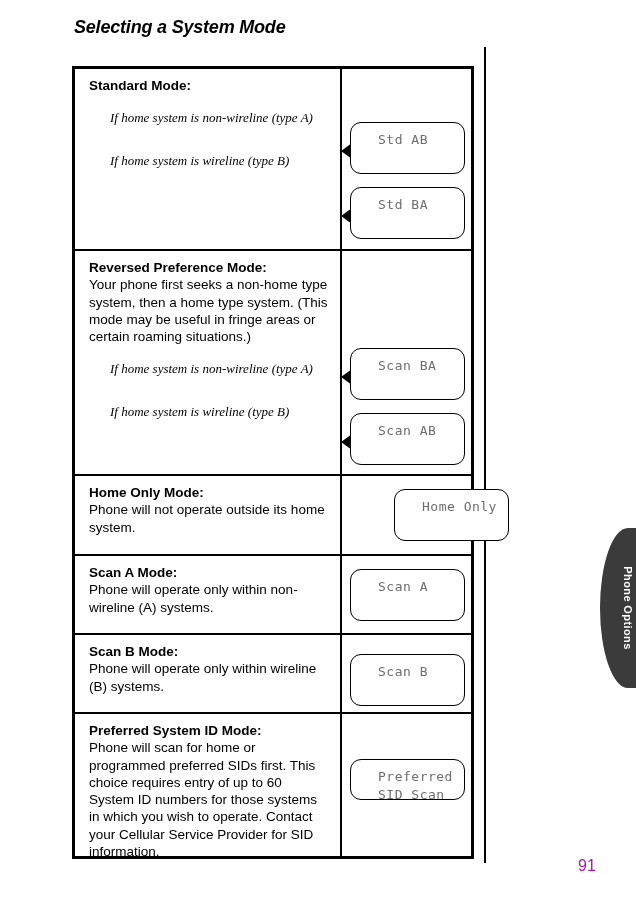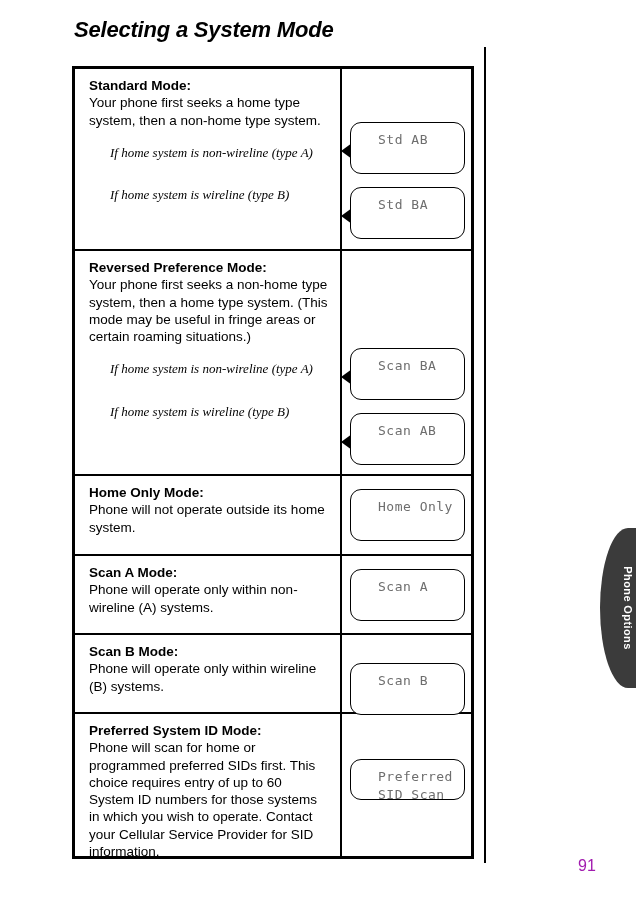--- a/index.html
+++ b/index.html
@@ -9,21 +9,21 @@
     font-family:"Liberation Sans", sans-serif;
     color:#000;
     position:relative;
     overflow:hidden;
   }
 
   
   .page-title{
     position:absolute;
     left:74px; top:17px;
-    font-size:22px;
+    font-size:18px;
     font-weight:bold;
     font-style:italic;
     letter-spacing:-0.2px;
     white-space:nowrap;
   }
 
   
   .right-rule{
     position:absolute;
     left:484px; top:47px;
@@ -156,21 +156,20 @@
 
 <div class="side-tab">
   <div class="side-tab-label">Phone Options</div>
 </div>
 
 <div class="mode-table">
 
   <div class="row" style="height:180px;">
     <div class="cell-text">
       <p class="mode-title">Standard Mode:</p>
-      <p class="mode-body">Your phone first seeks a home type system, then a non-home type system.</p>
       <p class="cond" style="margin-top:16px;">If home system is non-wireline (type A)</p>
       <p class="cond" style="margin-top:26px;">If home system is wireline (type B)</p>
       <span class="arrow" style="top:74px;"></span>
       <span class="arrow" style="top:139px;"></span>
     </div>
     <div class="cell-disp">
       <div class="lcd" style="top:53px;">
         <div class="lcd-text">Std AB</div>
       </div>
       <div class="lcd" style="top:118px;">
@@ -191,21 +190,21 @@
     <div class="cell-disp">
       <div class="lcd" style="top:97px;">
         <div class="lcd-text">Scan BA</div>
       </div>
       <div class="lcd" style="top:162px;">
         <div class="lcd-text">Scan AB</div>
       </div>
     </div>
   </div>
 
-  <div class="row" style="height:78px;">
+  <div class="row" style="height:78px;gap:44px;">
     <div class="cell-text">
       <p class="mode-title">Home Only Mode:</p>
       <p class="mode-body">Phone will not operate outside its home system.</p>
     </div>
     <div class="cell-disp">
       <div class="lcd" style="top:13px;">
         <div class="lcd-text">Home Only</div>
       </div>
     </div>
   </div>
@@ -221,21 +220,21 @@
       </div>
     </div>
   </div>
 
   <div class="row" style="height:77px;justify-content:flex-end;">
     <div class="cell-text">
       <p class="mode-title">Scan B Mode:</p>
       <p class="mode-body">Phone will operate only within wireline (B) systems.</p>
     </div>
     <div class="cell-disp">
-      <div class="lcd" style="top:28px;">
+      <div class="lcd" style="top:19px;">
         <div class="lcd-text">Scan B</div>
       </div>
     </div>
   </div>
 
   <div class="row" style="height:142px;justify-content:flex-end;">
     <div class="cell-text">
       <p class="mode-title">Preferred System ID Mode:</p>
       <p class="mode-body">Phone will scan for home or programmed preferred SIDs first. This choice requires entry of up to 60 System ID numbers for those systems in which you wish to operate. Contact your Cellular Service Provider for SID information.</p>
     </div>

